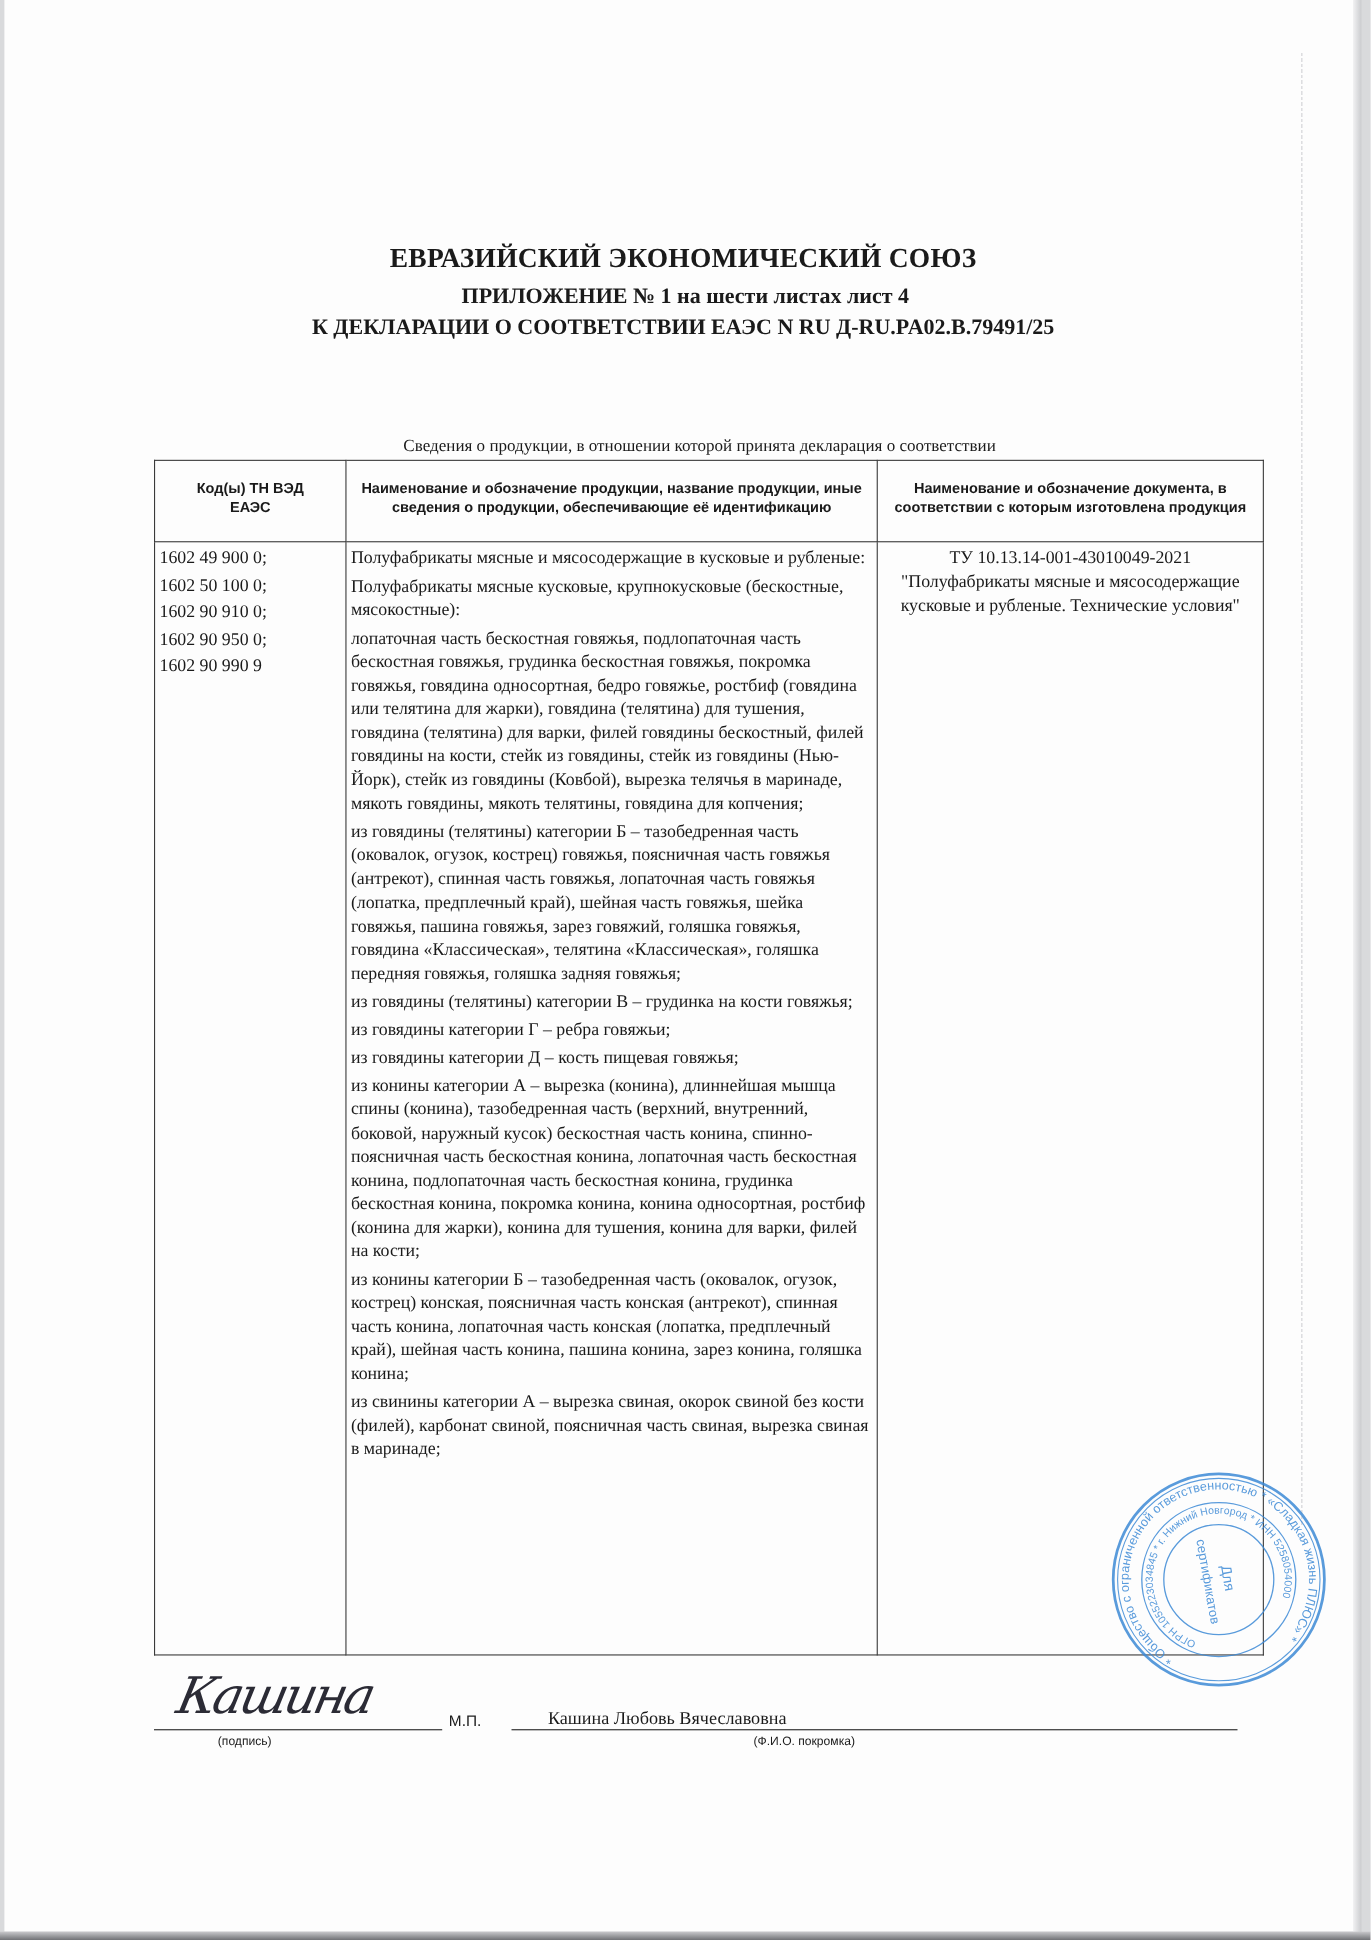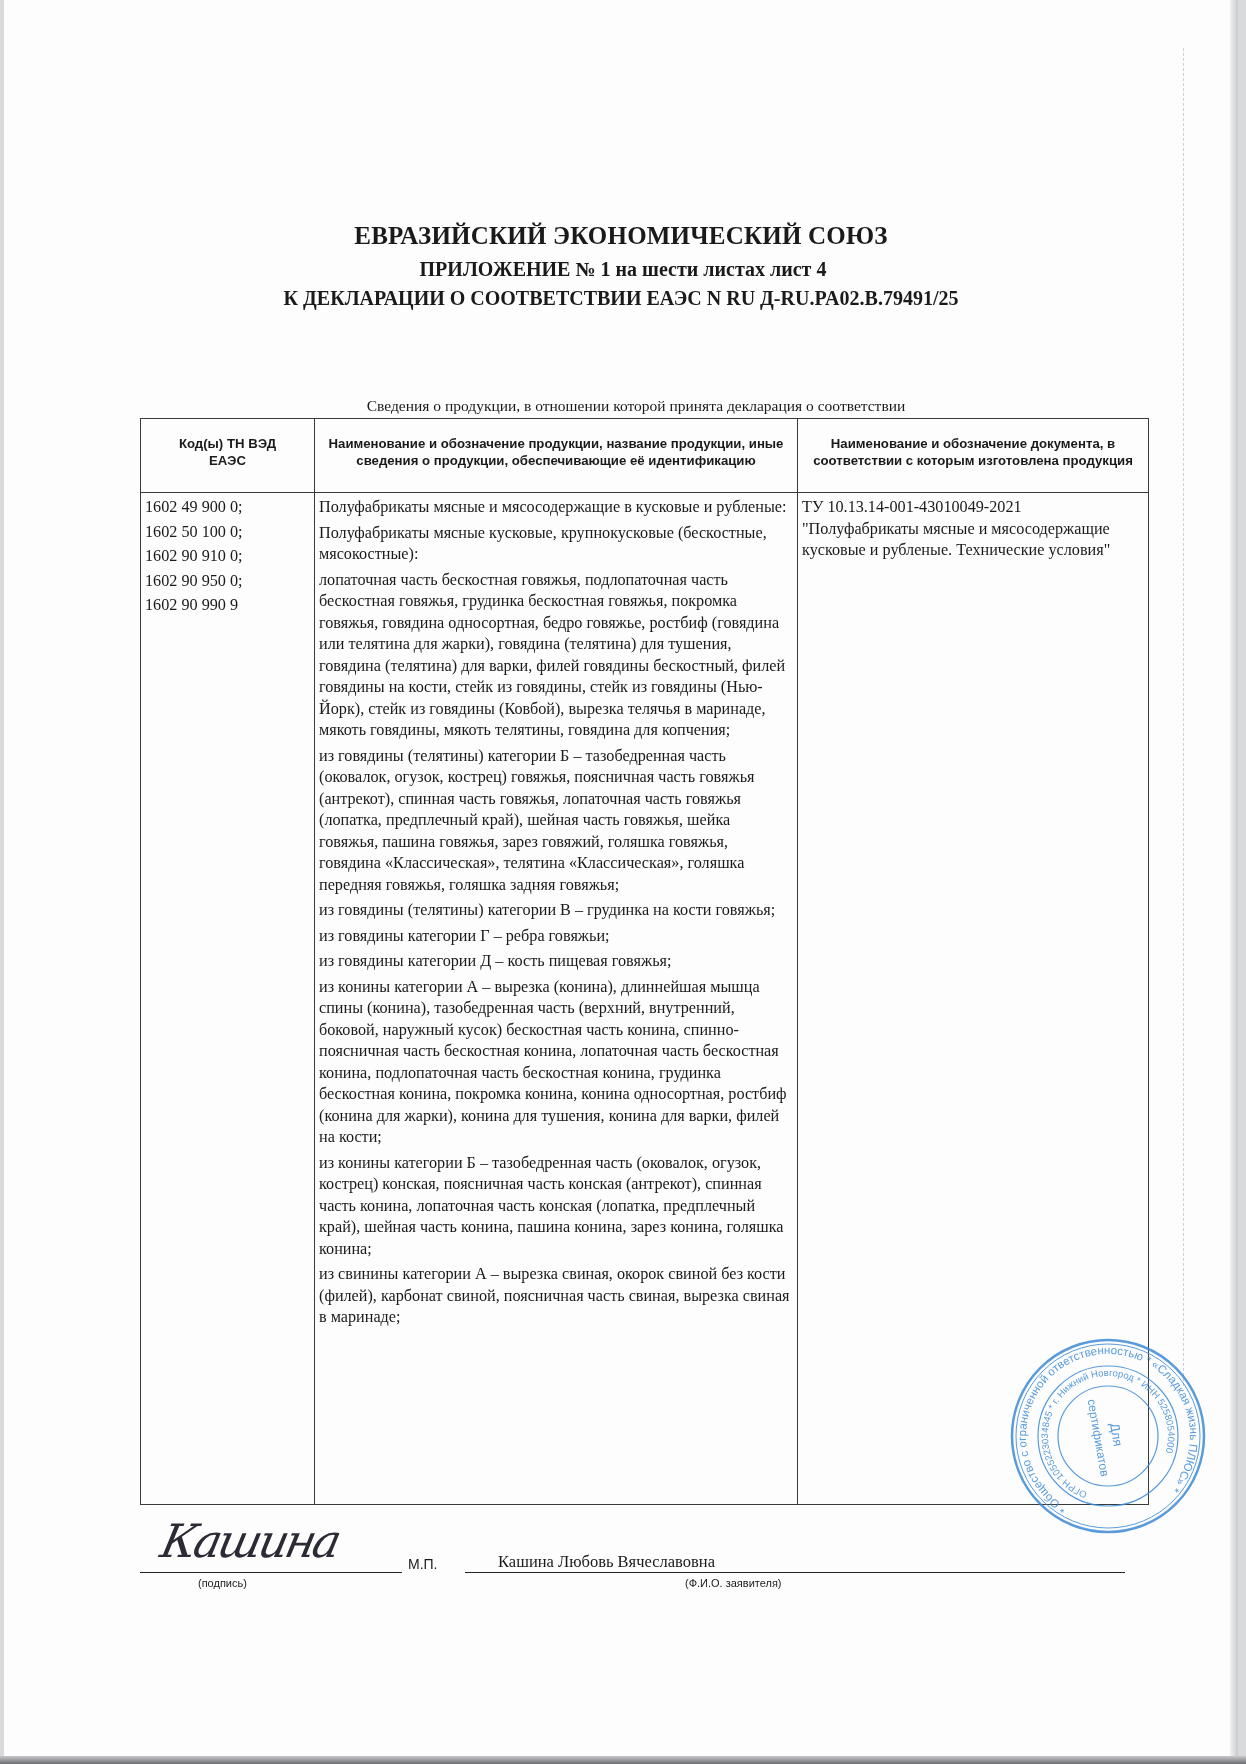--- a/index.html
+++ b/index.html
@@ -39,21 +39,21 @@
     border-collapse: collapse; table-layout: fixed;
   }
   table.decl th, table.decl td { border: 1.3px solid #3a3a3a; vertical-align: top; }
   table.decl th {
     font-family: "Liberation Sans", sans-serif; font-weight: bold; font-size: 13.2px;
     line-height: 17px; padding: 16px 6px 4px; text-align: center; height: 53px;
   }
   table.decl td { font-size: 16.2px; line-height: 21.5px; padding: 4px 4px 4px 4px; }
   td.codes div { margin-bottom: 3px; }
   td.names p { margin: 0 0 4px 0; }
-  td.doc div { white-space: normal; }
+  td.doc div { white-space: normal; text-align: center; }
 
   .signature-area { position: absolute; left: 140px; top: 1510px; width: 1000px; height: 90px; }
   .sig-line { position: absolute; left: 0; top: 62px; width: 262px; height: 1px; background: #222; }
   .sig-script {
     position: absolute; left: 22px; top: 4px; font-family: "DejaVu Serif", serif;
     font-style: italic; font-size: 46px; color: #2b2b35; letter-spacing: -3px;
     transform: skewX(-12deg);
   }
   .mp { position: absolute; left: 268px; top: 46px; font-family: "Liberation Sans", sans-serif; font-size: 14px; }
   .sig-caption { position: absolute; left: 58px; top: 67px; font-family: "Liberation Sans", sans-serif; font-size: 11px; text-align: center; }
@@ -119,21 +119,21 @@
   </tbody>
 </table>
 
 <div class="signature-area">
   <div class="sig-script">Кашина</div>
   <div class="sig-line"></div>
   <div class="mp">М.П.</div>
   <div class="sig-caption">(подпись)</div>
   <div class="fio-name">Кашина Любовь Вячеславовна</div>
   <div class="fio-line"></div>
-  <div class="fio-caption">(Ф.И.О.  заявителя)</div>
+  <div class="fio-caption">(Ф.И.О.  покромка)</div>
 </div>
 
 <div class="stamp">
   <svg width="200" height="200" viewBox="0 0 200 200">
     <defs>
       <path id="outerArc" d="M100,100 m-82,0 a82,82 0 1,1 164,0 a82,82 0 1,1 -164,0"></path>
       <path id="innerArc" d="M100,100 m-60,0 a60,60 0 1,1 120,0 a60,60 0 1,1 -120,0"></path>
     </defs>
     <g opacity="0.85" fill="none" stroke="#3d8ad6">
       <circle cx="100" cy="100" r="96" stroke-width="2.5"></circle>

